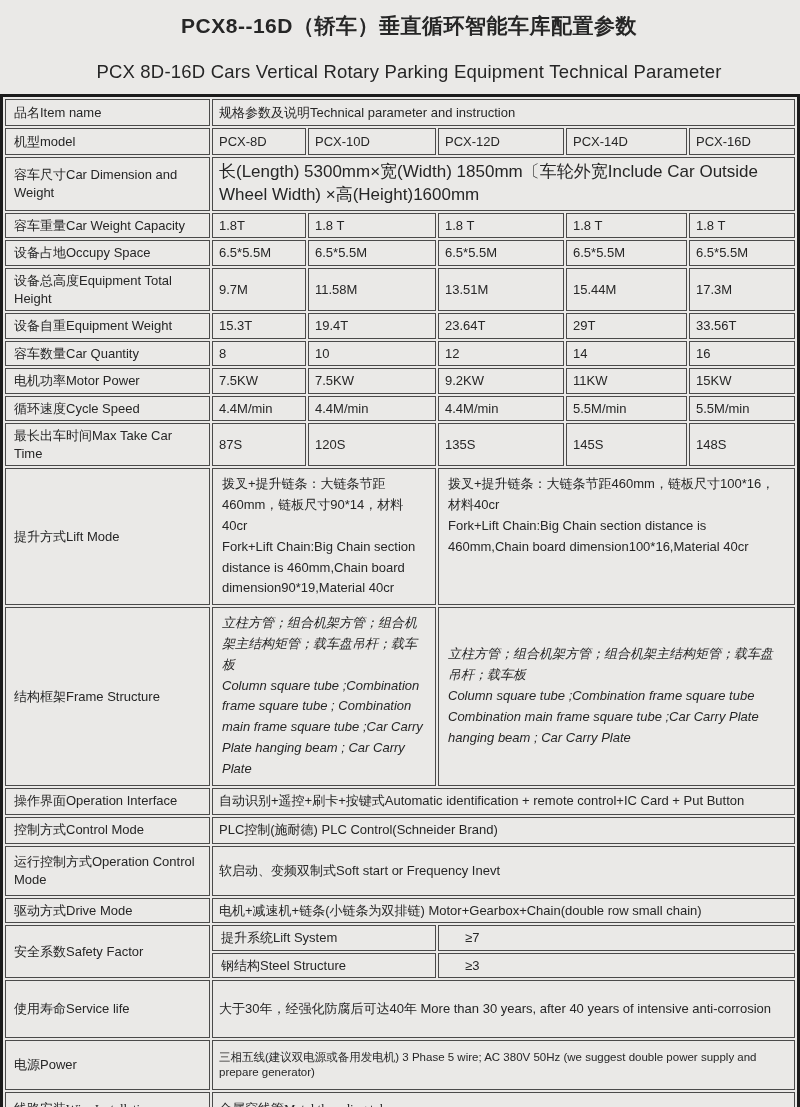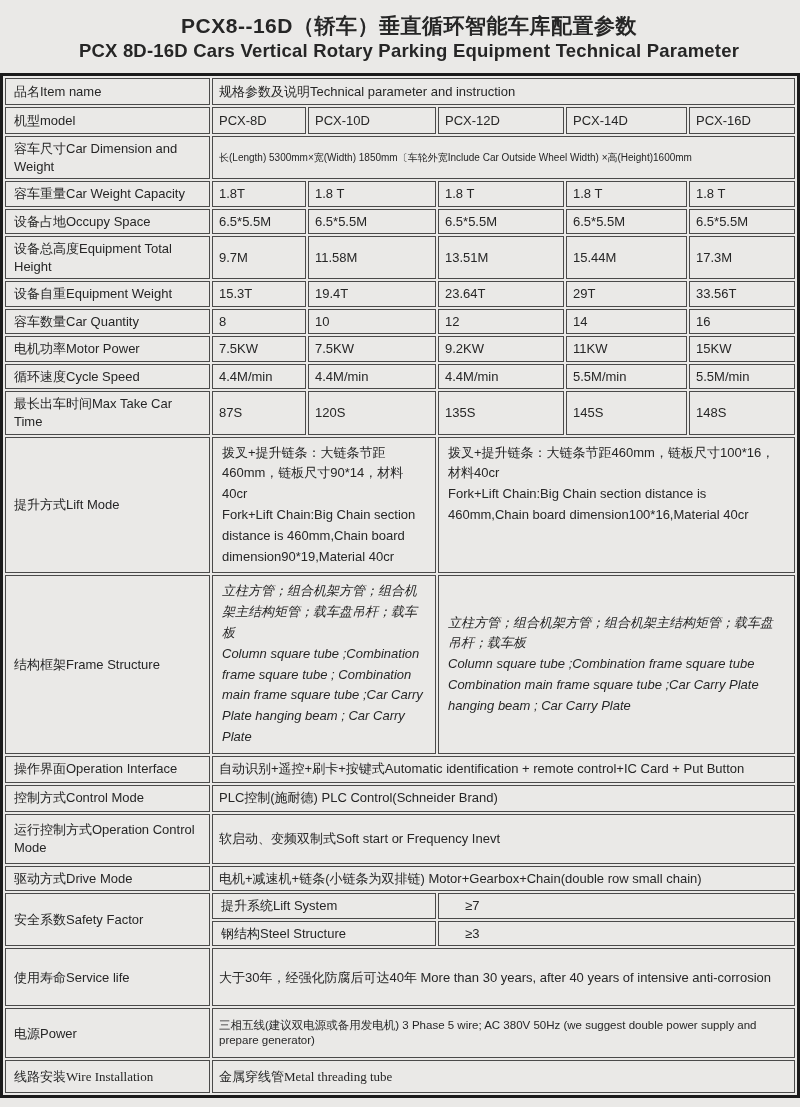--- a/index.html
+++ b/index.html
@@ -4,37 +4,37 @@
 <style>
   * { margin:0; padding:0; box-sizing:border-box; }
   html,body { background:#eae9e7; }
   body {
     width:800px; height:1107px; overflow:hidden;
     font-family:"Liberation Sans","DejaVu Sans",sans-serif;
     color:#262626;
   }
   .titles { text-align:center; padding-top:12px;padding-left:18px; }
   .title-zh { font-size:21px; font-weight:bold; letter-spacing:.5px; }
-  .title-en { font-size:18.5px; font-weight:bold; margin-top:0; letter-spacing:.2px; }
+  .title-en { font-size:18.5px; font-weight:normal; margin-top:21px; letter-spacing:.2px; }
 
   table.spec {
     margin:11px auto 0 auto; width:786px; table-layout:fixed;
     border-collapse:separate; border-spacing:2px;
     border:3px solid #1b1b1b; background:#eae9e7;
   }
   td {
     border:1.5px solid #4a4a4a;
     font-size:13px; line-height:1.35;
     padding:3px 6px; vertical-align:middle;
     overflow:hidden;
   }
   td.lbl { text-align:left; padding-left:8px; }
   td.ctr { }
   td.small { font-size:11.5px; }
-  td.med { font-size:10px; }
+  td.med { font-size:17px; }
   td.txt {
     text-align:left; vertical-align:top;
     white-space:pre-line; line-height:1.6; padding:5px 9px;
   }
   td.txtm {
     text-align:left; vertical-align:middle;
     white-space:pre-line; line-height:1.6; padding:5px 9px;font-style:italic;
   }
   td.subval { text-align:left; padding-left:26px; }
 

